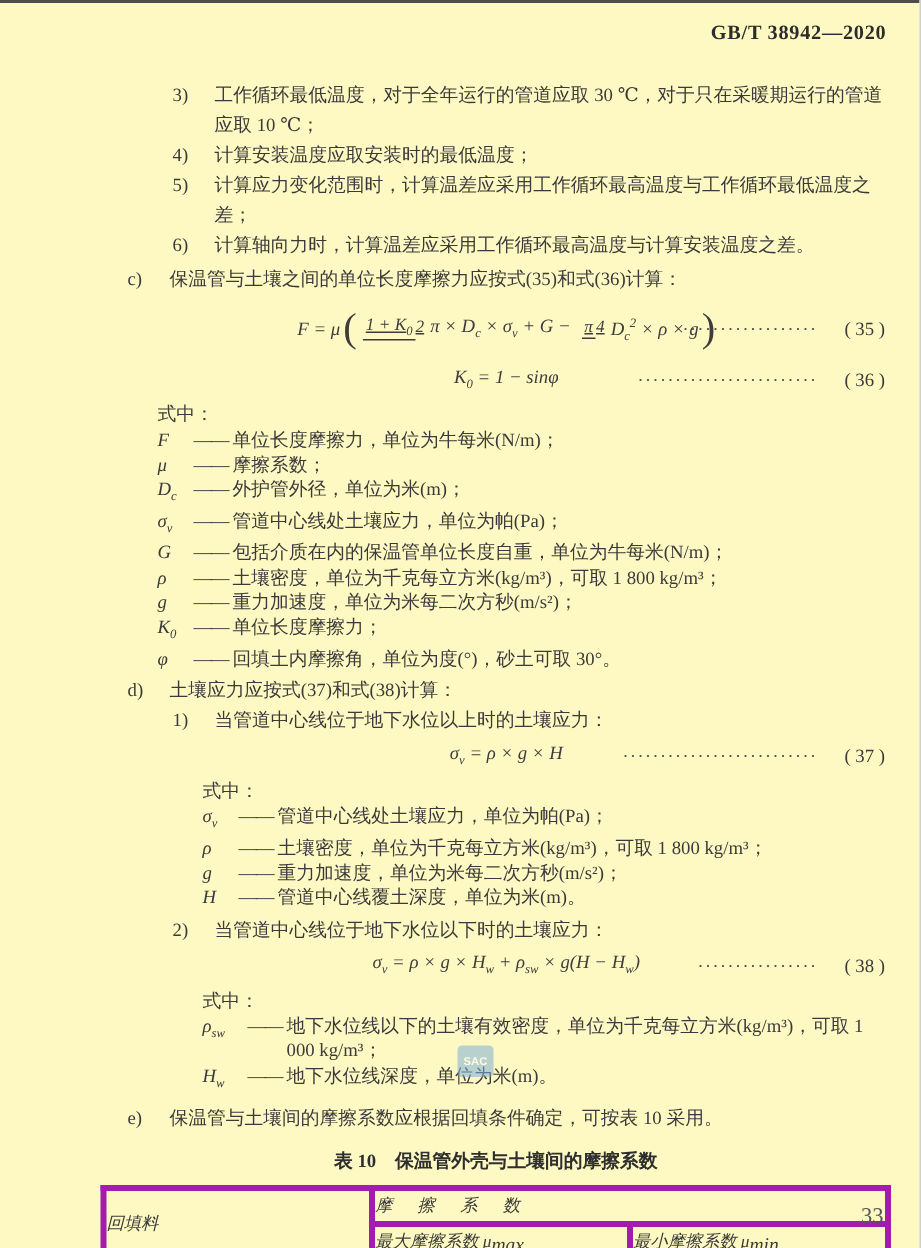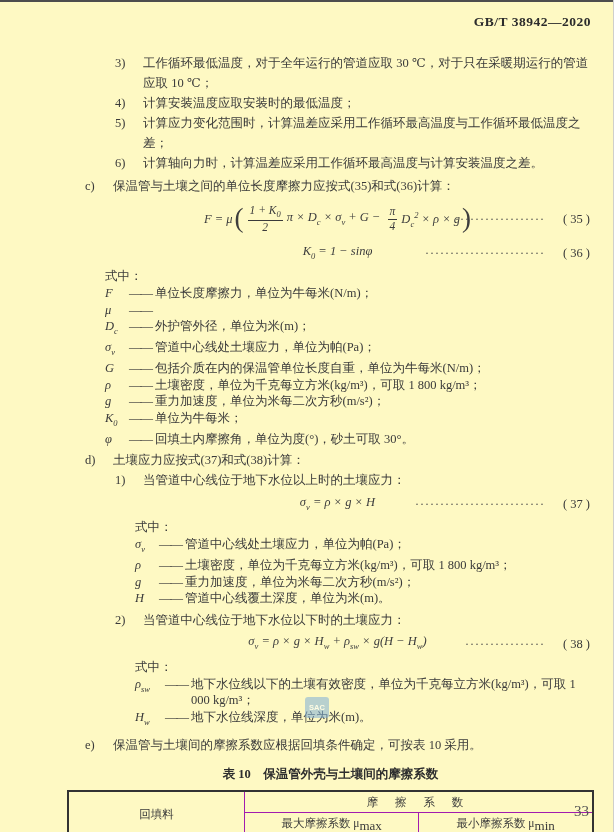--- a/index.html
+++ b/index.html
@@ -15,40 +15,40 @@
   .li .txt{flex:1;}
   .indent1{margin-left:30px;}
   .mt3{margin-top:3px;} .mt5{margin-top:5px;}
   .eqline{position:relative;margin:3px 0;display:flex;align-items:center;justify-content:center;
           height:22px;font-size:12.5px;}
   .eq-tall{height:40px;}
   .eqbody{font-style:italic;color:#3d3d3d;white-space:nowrap;display:inline-flex;align-items:center;gap:2px;}
   .eqbody sub,.eqbody sup{font-size:8.5px;font-style:italic;}
   .mtext{white-space:pre;}
   .bigp{font-size:27px;font-style:normal;font-weight:300;line-height:1;position:relative;top:-1px;}
-  .frac{display:inline-flex;flex-direction:column;align-items:center;font-size:11.5px;
-        line-height:1.15;margin:0 2px;}
+  .frac{display:inline-flex;flex-direction:row;align-items:center;font-size:11.5px;
+        line-height:1.15;margin:0 2px;text-decoration:underline;}
   .frac .fnum{border-bottom:1px solid #3a3a3a;padding:0 2px;}
   .eqtail{position:absolute;right:0;top:50%;transform:translateY(-50%);font-style:normal;
           display:flex;align-items:center;}
   .leader{letter-spacing:1px;color:#4a4a4a;font-size:12px;}
   .eqnum{margin-left:18px;font-size:12.5px;color:#3a3a3a;}
   .where{line-height:18px;}
   .ind20{margin-left:20px;}
   .ind50{margin-left:50px;}
   .defs .def{display:flex;line-height:16.5px;}
   .defs .sym{min-width:24px;font-style:italic;flex-shrink:0;}
   .defs .sym sub{font-size:8.5px;}
   .defs .dash{flex-shrink:0;letter-spacing:-1px;margin-right:3px;color:#3a3a3a;}
   .defs .desc{flex:1;}
   .tbl-title{margin-top:9px;margin-left:-18px;width:527px;text-align:center;
              font-weight:bold;font-size:12.5px;color:#2e2e2e;}
   table.friction{margin-top:6px;margin-left:-18px;width:527px;border-collapse:collapse;
                  font-size:11.5px;color:#3a3a3a;table-layout:fixed;}
-  table.friction td{border:1px solid #a21caf;text-align:center;padding:0;height:20px;}
+  table.friction td{border:4px solid #a21caf;padding:0;height:20px;font-style:italic;}
   table.friction{border:2px solid #333;}
   table.friction .grouphead{letter-spacing:7px;}
   table.friction .subhead{height:22px;}
   table.friction td sub{font-size:13px;}
   table.friction .hdiv{border-bottom:2px solid #333;}
   .c1{width:175px;} .c2{width:177px;} .c3{width:175px;}
   .watermark{position:absolute;left:305px;top:669px;width:24px;height:21px;background:#7fb0d8;
              opacity:.55;border-radius:3px;color:#fff;font-size:7.5px;font-weight:bold;
              display:flex;align-items:center;justify-content:center;
              font-family:"Liberation Sans",sans-serif;margin-top:28px;}
@@ -120,20 +120,21 @@
     <div class="where ind20">式中：</div>
     <div class="defs ind20">
       <div class="def">
           <span class="sym">F</span>
           <span class="dash">——</span>
           <span class="desc">单位长度摩擦力，单位为牛每米(N/m)；</span>
         </div>
       <div class="def">
           <span class="sym">μ</span>
           <span class="dash">——</span>
+          <span class="desc">摩擦系数；</span>
         </div>
       <div class="def">
           <span class="sym">D<sub>c</sub></span>
           <span class="dash">——</span>
           <span class="desc">外护管外径，单位为米(m)；</span>
         </div>
       <div class="def">
           <span class="sym">σ<sub>v</sub></span>
           <span class="dash">——</span>
           <span class="desc">管道中心线处土壤应力，单位为帕(Pa)；</span>
@@ -149,21 +150,21 @@
           <span class="desc">土壤密度，单位为千克每立方米(kg/m³)，可取 1 800 kg/m³；</span>
         </div>
       <div class="def">
           <span class="sym">g</span>
           <span class="dash">——</span>
           <span class="desc">重力加速度，单位为米每二次方秒(m/s²)；</span>
         </div>
       <div class="def">
           <span class="sym">K<sub>0</sub></span>
           <span class="dash">——</span>
-          <span class="desc">单位为牛每米；</span>
+          <span class="desc">单位长度摩擦力；</span>
         </div>
       <div class="def">
           <span class="sym">φ</span>
           <span class="dash">——</span>
           <span class="desc">回填土内摩擦角，单位为度(°)，砂土可取 30°。</span>
         </div>
     </div>
 
     <div class="li mt3">
       <span class="num">d)</span>

